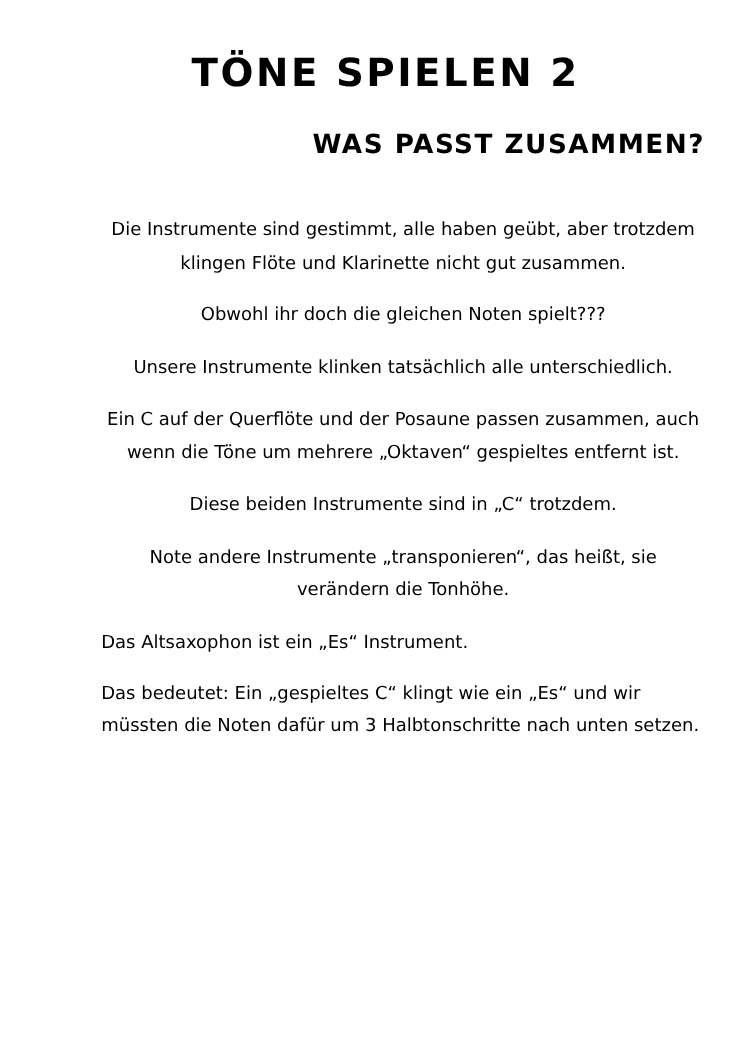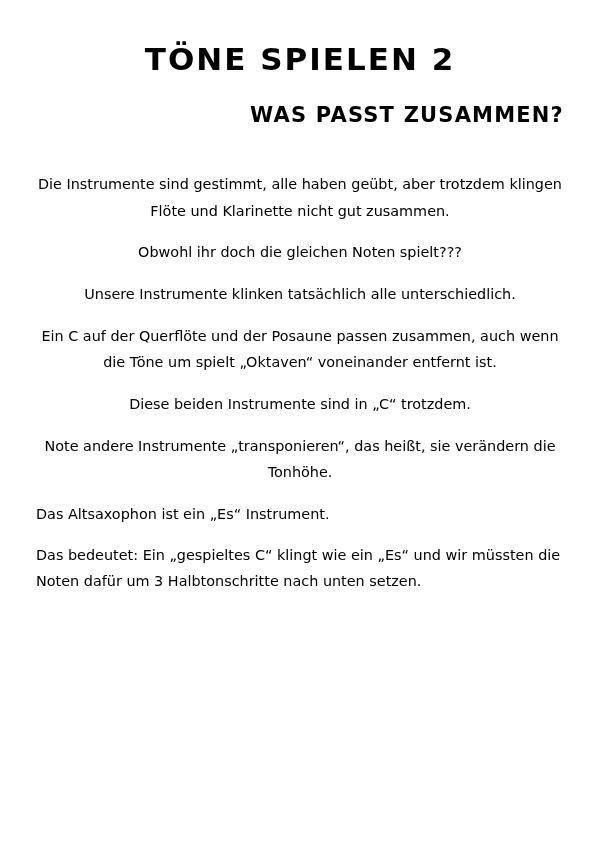--- a/index.html
+++ b/index.html
@@ -12,21 +12,21 @@
     background: #ffffff;
     font-family: "DejaVu Sans", sans-serif;
     color: #000000;
     overflow: hidden;
   }
   .page {
     position: relative;
     width: 600px;
     height: 848px;
     box-sizing: border-box;
-    padding: 28px 36px 20px 36px;
+    padding: 28px 36px 20px 53px;
   }
   .title {
     text-align: center;
     font-family: "DejaVu Sans", sans-serif;
     font-size: 31px;
     font-weight: bold;
     letter-spacing: 2px;
     margin: 14px 0 0 0;
     line-height: 1.1;
   }
@@ -34,20 +34,21 @@
     text-align: right;
     font-family: "DejaVu Sans", sans-serif;
     font-size: 21px;
     font-weight: bold;
     letter-spacing: 1.2px;
     margin: 28px 0 0 0;
     line-height: 1.1;
   }
   .body-block {
     margin-top: 44px;
+    margin-left: 28px;
   }
   p.para {
     font-size: 14.4px;
     line-height: 1.85;
     margin: 0 0 15px 0;
     text-align: left;
   }
   p.center {
     text-align: center;
   }
@@ -62,20 +63,20 @@
 <div class="page">
 
   <h1 class="title">TÖNE SPIELEN 2</h1>
 
   <h2 class="subtitle">WAS PASST ZUSAMMEN?</h2>
 
   <div class="body-block">
     <p class="para center c1">Die Instrumente sind gestimmt, alle haben geübt, aber trotzdem klingen Flöte und Klarinette nicht gut zusammen.</p>
     <p class="para center">Obwohl ihr doch die gleichen Noten spielt???</p>
     <p class="para center">Unsere Instrumente klinken tatsächlich alle unterschiedlich.</p>
-    <p class="para center c1">Ein C auf der Querflöte und der Posaune passen zusammen, auch wenn die Töne um spielt „Oktaven“ voneinander entfernt ist.</p>
+    <p class="para center c1">Ein C auf der Querflöte und der Posaune passen zusammen, auch wenn die Töne um mehrere „Oktaven“ gespieltes entfernt ist.</p>
     <p class="para center">Diese beiden Instrumente sind in „C“ trotzdem.</p>
     <p class="para center">Note andere Instrumente „transponieren“, das heißt, sie verändern die Tonhöhe.</p>
     <p class="para tight">Das Altsaxophon ist ein „Es“ Instrument.</p>
     <p class="para tight">Das bedeutet: Ein „gespieltes C“ klingt wie ein „Es“ und wir müssten die Noten dafür um 3 Halbtonschritte nach unten setzen.</p>
   </div>
 
 </div>
 
 </body></html>

